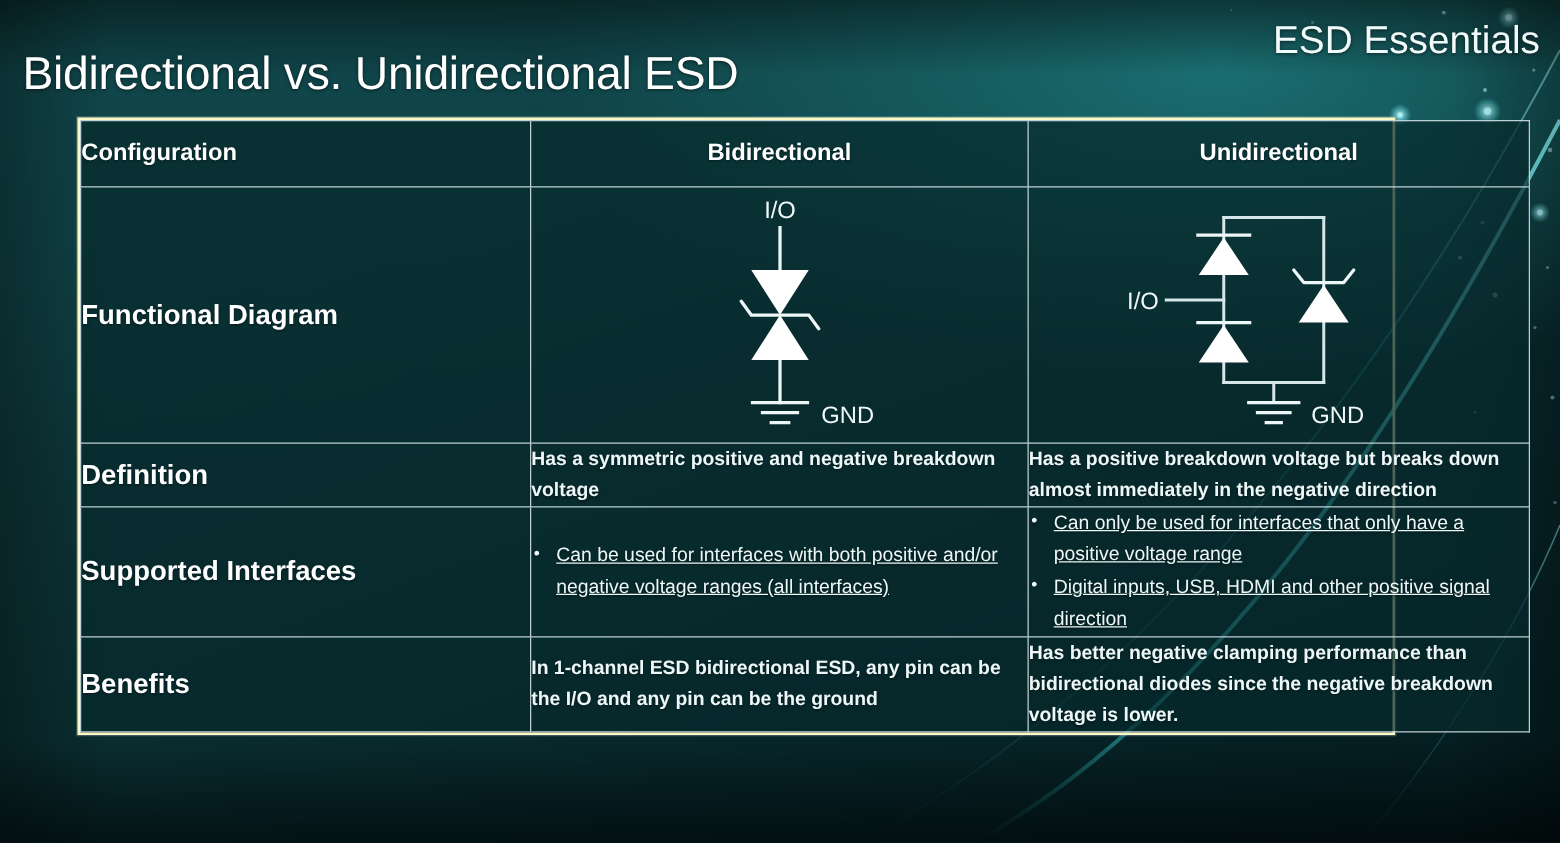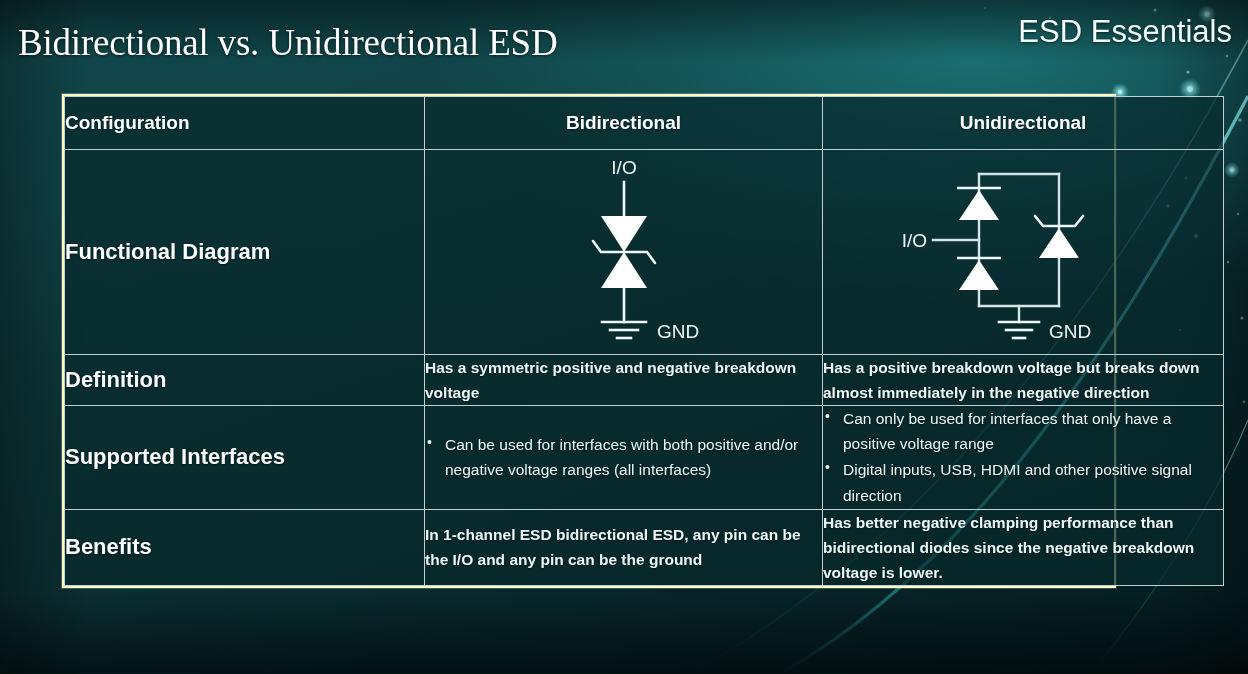--- a/index.html
+++ b/index.html
@@ -41,27 +41,26 @@
   }
   .bg-svg {
     position: absolute;
     inset: 0;
   }
 
   
   .title {
     position: absolute;
     left: 18px;
-    top: 21px;
+    top: 38px;
     font-size: 37px;
     color: #ffffff;
     letter-spacing: -0.2px;
     white-space: nowrap;
     text-shadow: 0 1px 3px rgba(0,0,0,0.55);
-    font-family: Liberation Serif, serif;
   }
   .eyebrow {
     position: absolute;
     right: 16px;
     top: 14px;
     font-size: 31px;
     color: #f2fbfb;
     white-space: nowrap;
     text-shadow: 0 1px 3px rgba(0,0,0,0.5);
   }
@@ -117,20 +116,21 @@
     padding: 12px 14px 12px 14px;
     vertical-align: middle;
     text-shadow: 0 1px 2px rgba(0,0,0,0.40);
   }
   td.cellbody p { margin: 0; font-weight: bold; }
 
   ul.bullets {
     margin: 0;
     padding: 0;
     list-style: none;
+    text-decoration: underline;
   }
   ul.bullets li {
     position: relative;
     padding-left: 20px;
     margin: 0 0 1px 0;
   }
   ul.bullets li::before {
     content: "•";
     position: absolute;
     left: 2px;

